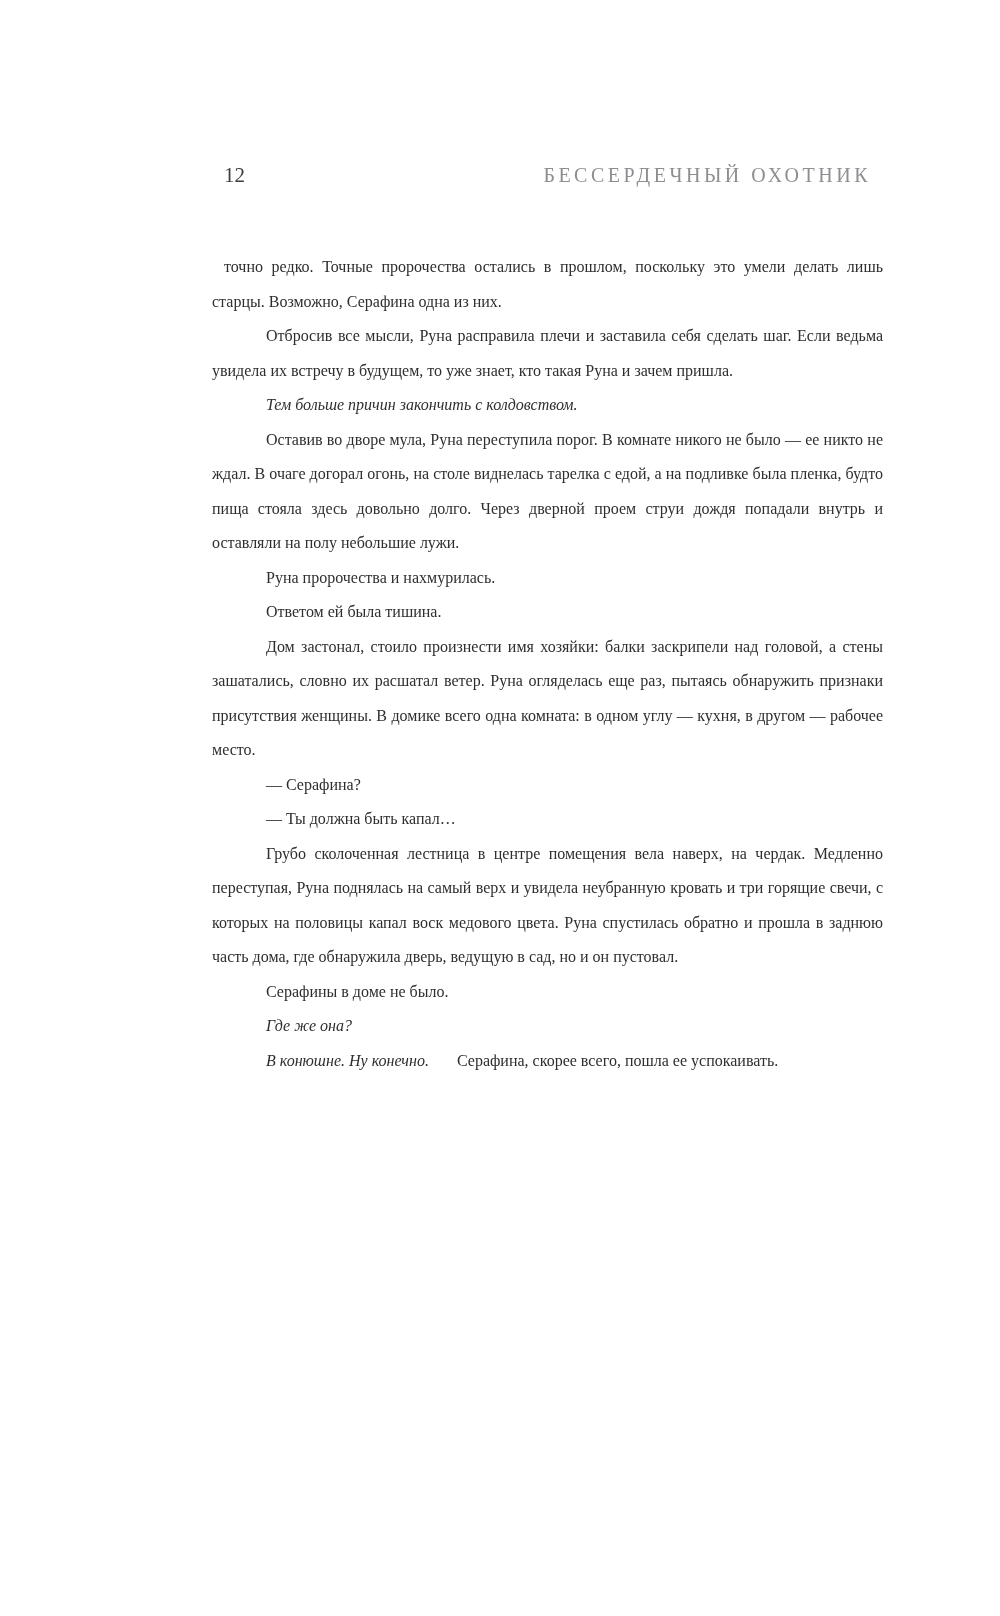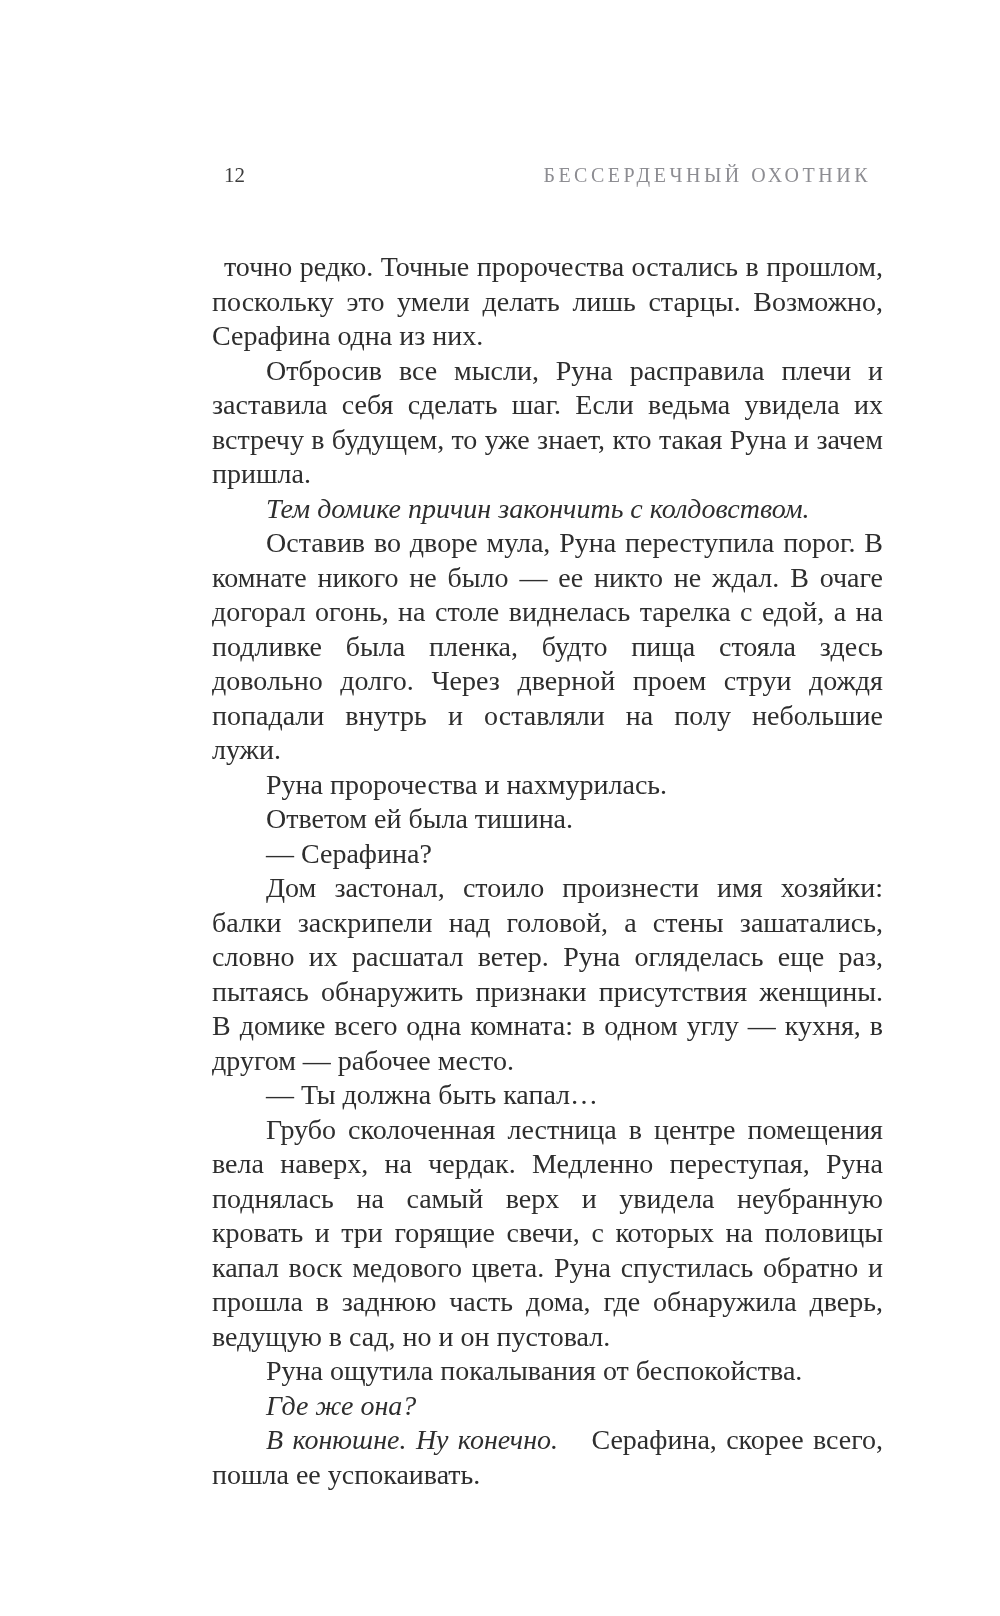--- a/index.html
+++ b/index.html
@@ -31,21 +31,21 @@
 
   .running-title {
     font-size: 20px;
     letter-spacing: 3.5px;
     color: #8d8d92;
     text-transform: uppercase;
   }
 
   .body-text {
     margin-top: 50px;
-    font-size: 28px;
+    font-size: 16px;
     line-height: 34.5px;
     text-align: justify;
     text-justify: inter-word;
     color: #2e2e2e;
   }
 
   .body-text p.para {
     text-indent: 42px;
     margin: 0;
   }
@@ -63,25 +63,25 @@
 
 <div class="page">
   <header class="page-header">
     <span class="page-number">12</span>
     <span class="running-title">БЕССЕРДЕЧНЫЙ ОХОТНИК</span>
   </header>
 
   <main class="body-text" id="body-text">
       <p class="para no-indent"><span>точно редко. Точные пророчества остались в прошлом, поскольку это умели делать лишь старцы. Возможно, Серафина одна из них.</span></p>
       <p class="para"><span>Отбросив все мысли, Руна расправила плечи и заставила себя сделать шаг. Если ведьма увидела их встречу в будущем, то уже знает, кто такая Руна и зачем пришла.</span></p>
-      <p class="para"><span class="italic">Тем домике причин закончить с колдовством.</span></p>
+      <p class="para"><span class="italic">Тем больше причин закончить с колдовством.</span></p>
       <p class="para"><span>Оставив во дворе мула, Руна переступила порог. В комнате никого не было — ее никто не ждал. В очаге догорал огонь, на столе виднелась тарелка с едой, а на подливке была пленка, будто пища стояла здесь довольно долго. Через дверной проем струи дождя попадали внутрь и оставляли на полу небольшие лужи.</span></p>
       <p class="para"><span>Руна пророчества и нахмурилась.</span></p>
       <p class="para"><span>Ответом ей была тишина.</span></p>
+      <p class="para"><span>Дом застонал, стоило произнести имя хозяйки: балки заскрипели над головой, а стены зашатались, словно их расшатал ветер. Руна огляделась еще раз, пытаясь обнаружить признаки присутствия женщины. В домике всего одна комната: в одном углу — кухня, в другом — рабочее место.</span></p>
       <p class="para"><span>— Серафина?</span></p>
-      <p class="para"><span>Дом застонал, стоило произнести имя хозяйки: балки заскрипели над головой, а стены зашатались, словно их расшатал ветер. Руна огляделась еще раз, пытаясь обнаружить признаки присутствия женщины. В домике всего одна комната: в одном углу — кухня, в другом — рабочее место.</span></p>
       <p class="para"><span>— Ты должна быть капал…</span></p>
       <p class="para"><span>Грубо сколоченная лестница в центре помещения вела наверх, на чердак. Медленно переступая, Руна поднялась на самый верх и увидела неубранную кровать и три горящие свечи, с которых на половицы капал воск медового цвета. Руна спустилась обратно и прошла в заднюю часть дома, где обнаружила дверь, ведущую в сад, но и он пустовал.</span></p>
-      <p class="para"><span>Руна ощутила покалывания от беспокойства.</span></p>
+      <p class="para"><span>Серафины в доме не было.</span></p>
       <p class="para"><span class="italic">Где же она?</span></p>
       <p class="para"><span class="italic">В конюшне. Ну конечно.</span><span> Серафина, скорее всего, пошла ее успокаивать.</span></p>
     </main>
 </div>
 
 </body></html>

